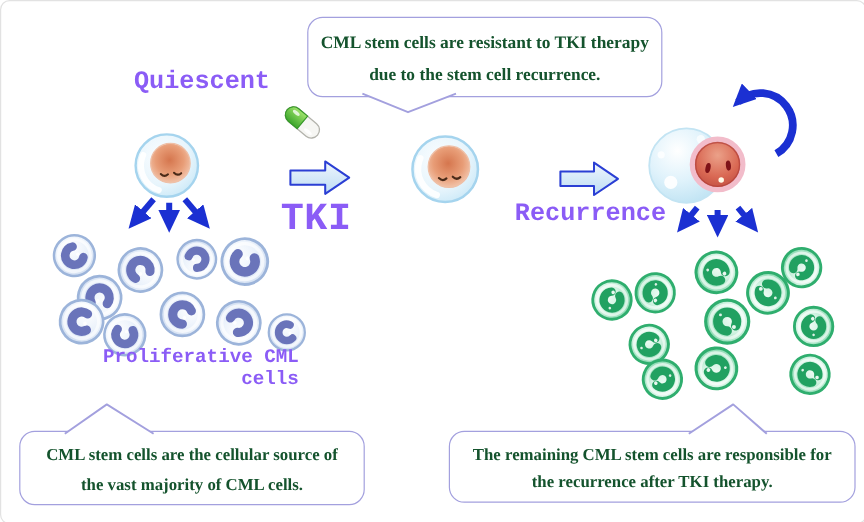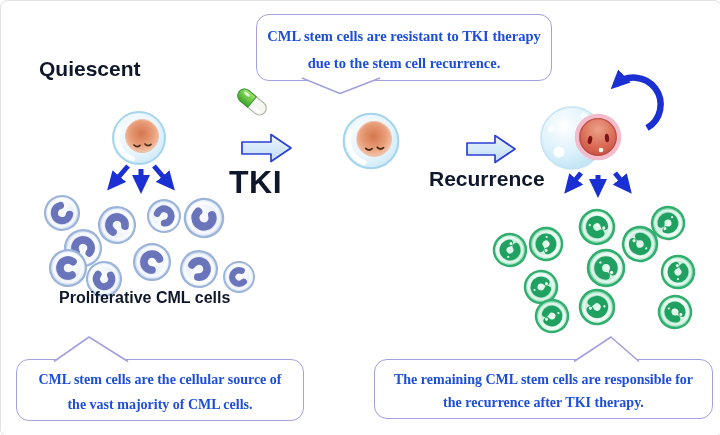--- a/index.html
+++ b/index.html
@@ -5,28 +5,28 @@
   html,body{margin:0;padding:0;background:#fff;}
   .canvas{
     position:relative;width:720px;height:435px;background:#ffffff;
     border:1px solid #e2e2e2;border-radius:8px;overflow:hidden;
     font-family:"Liberation Sans",sans-serif;
   }
   #gfx{position:absolute;left:0;top:0;z-index:1;}
   .bubble{
     position:absolute;z-index:2;background:#ffffff;
     border:1.6px solid #a3a0de;border-radius:13px;
-    font-family:"Liberation Serif",serif;font-weight:700;color:#1d4ed8;
+    font-family:"Liberation Serif",serif;font-weight:700;color:#14532d;
     text-align:center;box-sizing:border-box;
   }
   .bubble svg.tail{position:absolute;overflow:visible;}
   .bubble-top{left:255px;top:13px;width:296px;height:67px;font-size:14.5px;line-height:27px;padding-top:8px;}
   .bubble-bl{left:15px;top:358px;width:288px;height:62px;font-size:14px;line-height:25px;padding-top:7px;}
   .bubble-br{left:373px;top:358px;width:339px;height:60px;font-size:14px;line-height:23px;padding-top:8px;}
-  .label{position:absolute;z-index:2;font-weight:700;color:#0f172a;text-align:left;}
+  .label{position:absolute;z-index:2;font-weight:700;color:#8b5cf6;text-align:right;font-family:Liberation Mono, monospace;}
   .lbl-quiescent{left:38px;top:57px;width:186px;font-size:21px;line-height:22.5px;}
   .lbl-tki{left:228px;top:163px;width:64px;font-size:32px;letter-spacing:0.5px;}
   .lbl-recurrence{left:428px;top:166px;width:120px;font-size:21px;}
   .lbl-proliferative{left:58px;top:288px;width:190px;font-size:16px;}
 </style>
 </head>
 <body>
 
 <div class="canvas">
 

